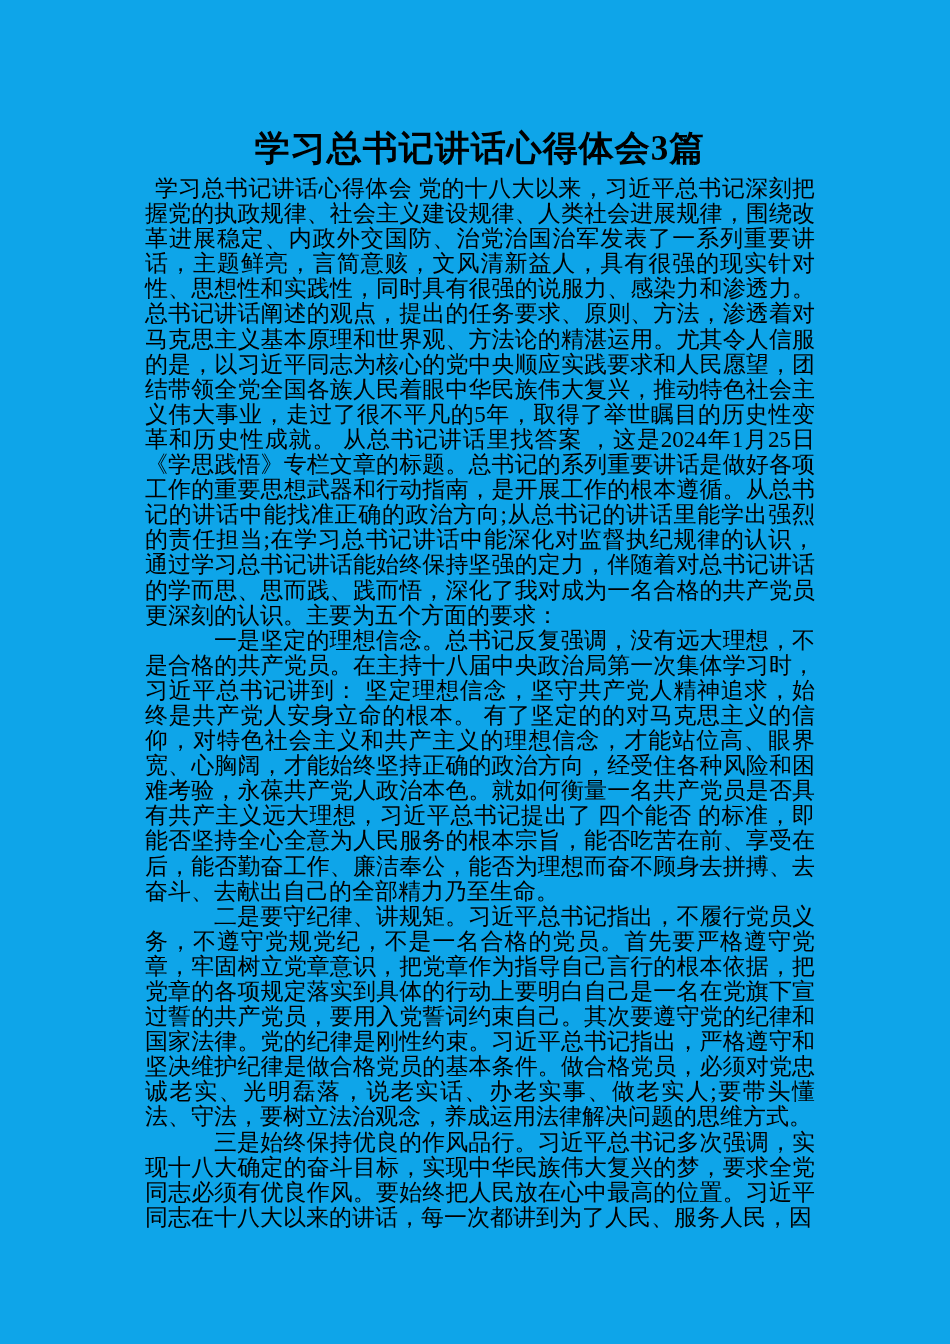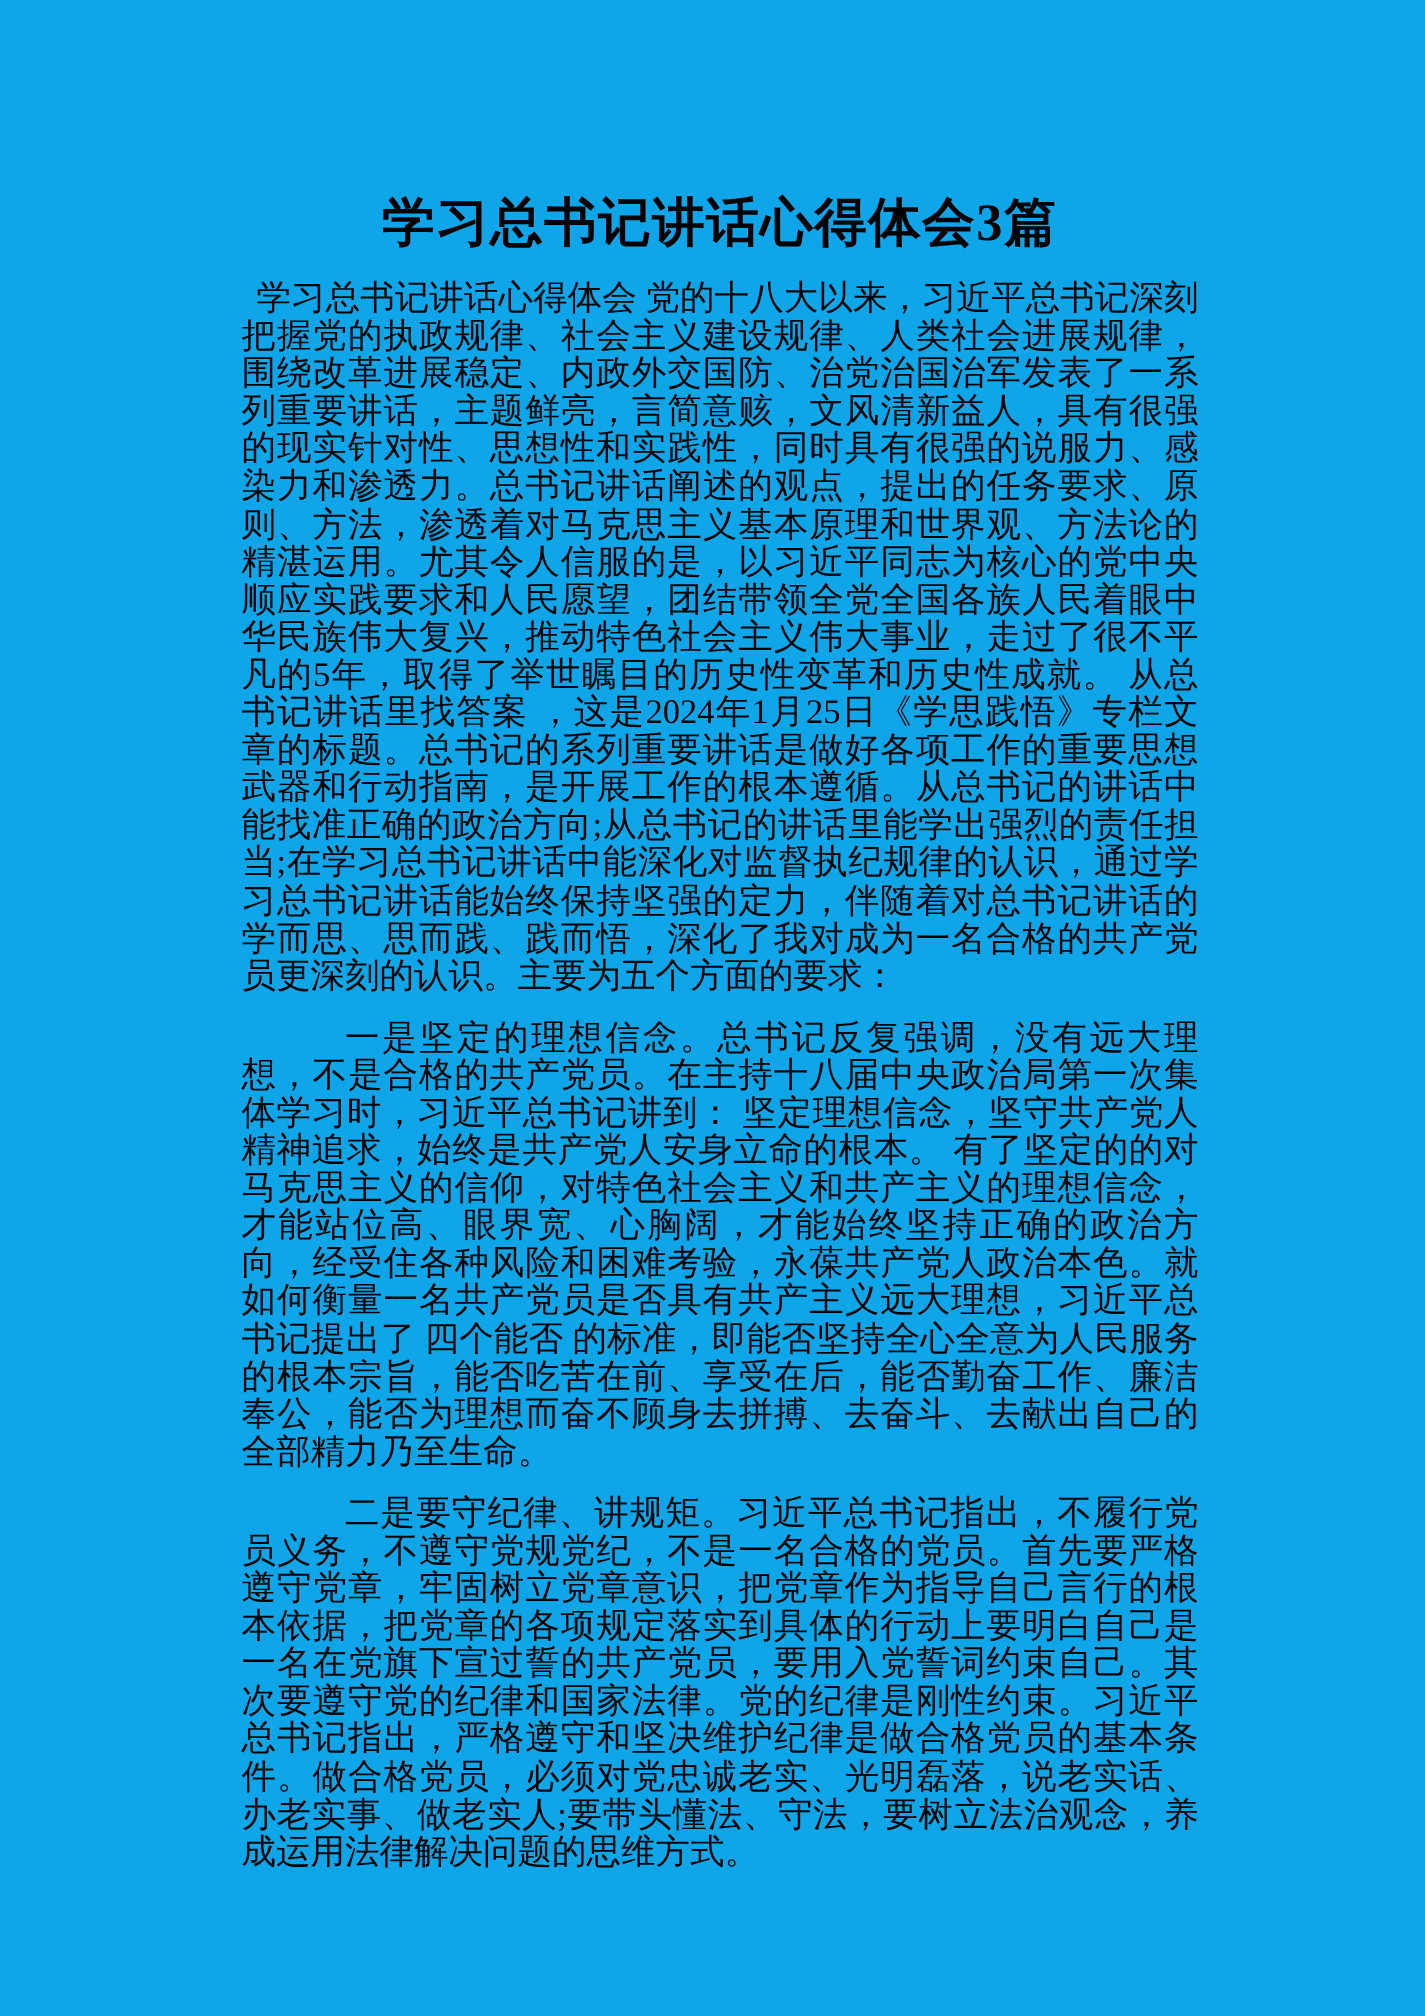--- a/index.html
+++ b/index.html
@@ -26,21 +26,21 @@
     margin: 128px 0 6px 0;
     padding: 0;
     text-align: center;
     font-size: 35px;
     font-weight: 700;
     line-height: 42px;
     color: #000000;
     letter-spacing: 1px;
   }
   .para {
-    margin: 16px;
+    margin: 0;
     padding: 0;
     font-size: 23px;
     line-height: 25.1px;
     text-align: justify;
     text-justify: inter-ideograph;
     word-break: break-all;
     color: #000000;
   }
   .indent-small { text-indent: 10px; }
   .indent-large { text-indent: 69px; font-family: Liberation Serif, serif; }
@@ -48,15 +48,16 @@
 </head>
 <body>
 
 <div class="page">
   <div class="content">
     <h1 class="doc-title">学习总书记讲话心得体会3篇</h1>
     <div>
         <p class="para indent-small">学习总书记讲话心得体会 党的十八大以来，习近平总书记深刻把握党的执政规律、社会主义建设规律、人类社会进展规律，围绕改革进展稳定、内政外交国防、治党治国治军发表了一系列重要讲话，主题鲜亮，言简意赅，文风清新益人，具有很强的现实针对性、思想性和实践性，同时具有很强的说服力、感染力和渗透力。总书记讲话阐述的观点，提出的任务要求、原则、方法，渗透着对马克思主义基本原理和世界观、方法论的精湛运用。尤其令人信服的是，以习近平同志为核心的党中央顺应实践要求和人民愿望，团结带领全党全国各族人民着眼中华民族伟大复兴，推动特色社会主义伟大事业，走过了很不平凡的5年，取得了举世瞩目的历史性变革和历史性成就。 从总书记讲话里找答案 ，这是2024年1月25日《学思践悟》专栏文章的标题。总书记的系列重要讲话是做好各项工作的重要思想武器和行动指南，是开展工作的根本遵循。从总书记的讲话中能找准正确的政治方向;从总书记的讲话里能学出强烈的责任担当;在学习总书记讲话中能深化对监督执纪规律的认识，通过学习总书记讲话能始终保持坚强的定力，伴随着对总书记讲话的学而思、思而践、践而悟，深化了我对成为一名合格的共产党员更深刻的认识。主要为五个方面的要求：</p>
         <p class="para indent-large">一是坚定的理想信念。总书记反复强调，没有远大理想，不是合格的共产党员。在主持十八届中央政治局第一次集体学习时，习近平总书记讲到： 坚定理想信念，坚守共产党人精神追求，始终是共产党人安身立命的根本。 有了坚定的的对马克思主义的信仰，对特色社会主义和共产主义的理想信念，才能站位高、眼界宽、心胸阔，才能始终坚持正确的政治方向，经受住各种风险和困难考验，永葆共产党人政治本色。就如何衡量一名共产党员是否具有共产主义远大理想，习近平总书记提出了 四个能否 的标准，即能否坚持全心全意为人民服务的根本宗旨，能否吃苦在前、享受在后，能否勤奋工作、廉洁奉公，能否为理想而奋不顾身去拼搏、去奋斗、去献出自己的全部精力乃至生命。</p>
         <p class="para indent-large">二是要守纪律、讲规矩。习近平总书记指出，不履行党员义务，不遵守党规党纪，不是一名合格的党员。首先要严格遵守党章，牢固树立党章意识，把党章作为指导自己言行的根本依据，把党章的各项规定落实到具体的行动上要明白自己是一名在党旗下宣过誓的共产党员，要用入党誓词约束自己。其次要遵守党的纪律和国家法律。党的纪律是刚性约束。习近平总书记指出，严格遵守和坚决维护纪律是做合格党员的基本条件。做合格党员，必须对党忠诚老实、光明磊落，说老实话、办老实事、做老实人;要带头懂法、守法，要树立法治观念，养成运用法律解决问题的思维方式。</p>
+        <p class="para indent-large">三是始终保持优良的作风品行。习近平总书记多次强调，实现十八大确定的奋斗目标，实现中华民族伟大复兴的梦，要求全党同志必须有优良作风。要始终把人民放在心中最高的位置。习近平同志在十八大以来的讲话，每一次都讲到为了人民、服务人民，因</p>
       </div>
   </div>
 </div>
 
 </body></html>

